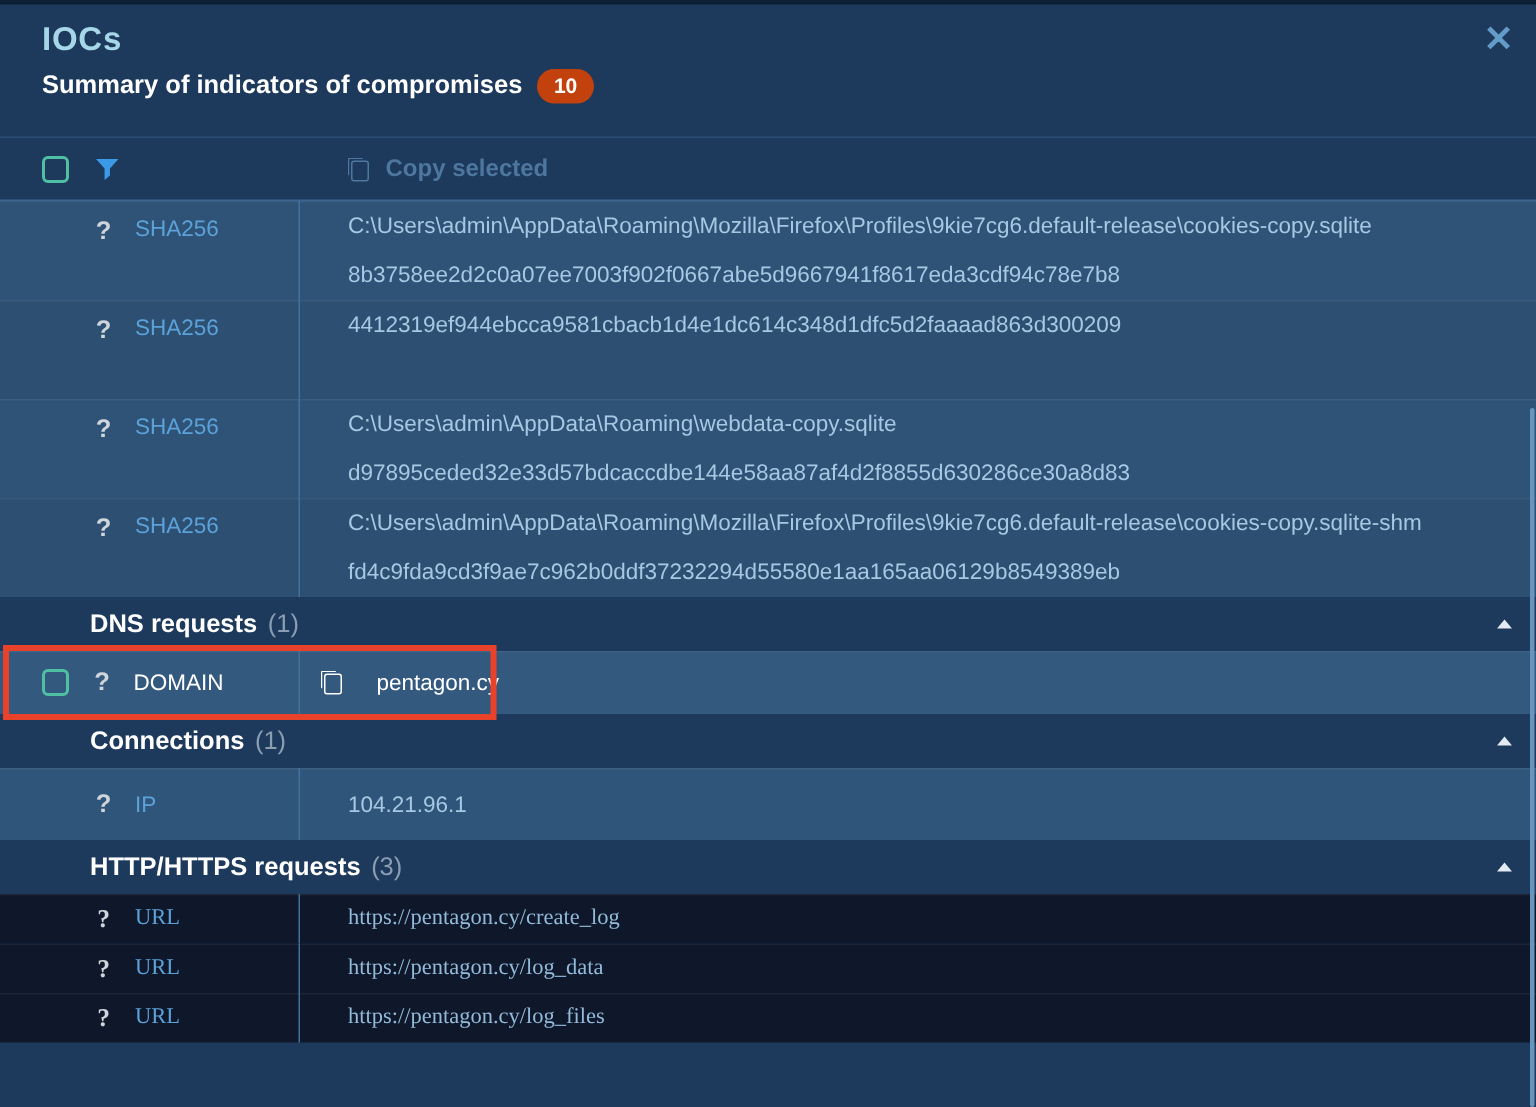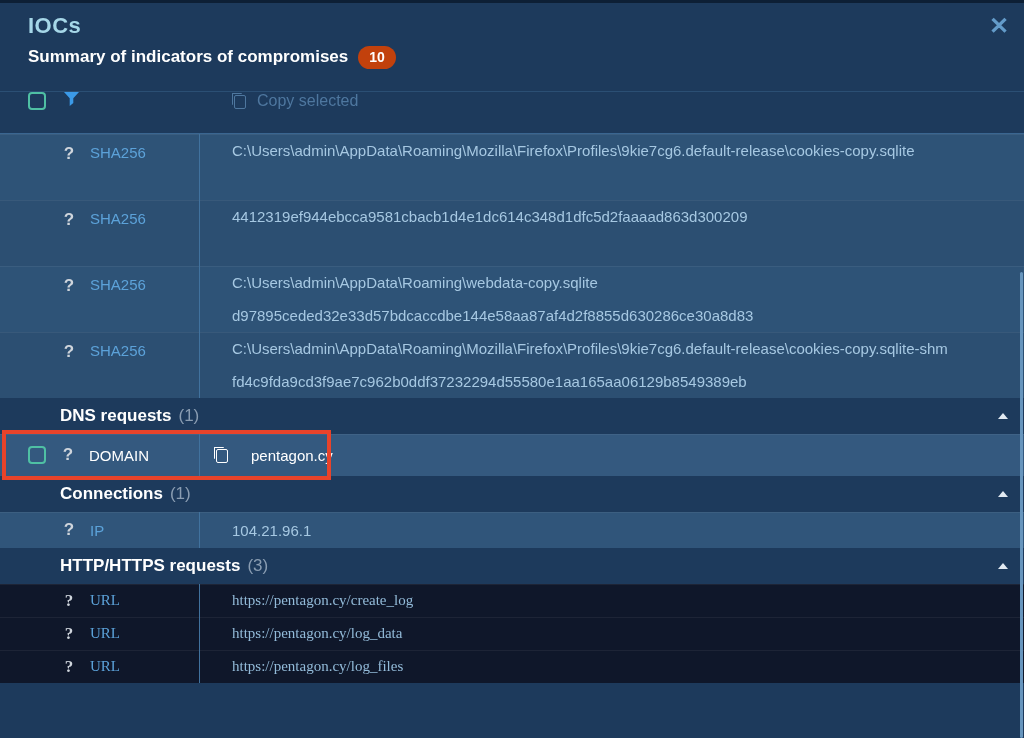--- a/index.html
+++ b/index.html
@@ -14,21 +14,21 @@
 
   
   .hdr { padding:10px 28px 12px 28px; border-bottom:1px solid #2b4f74; position:relative; height:89px; }
   .hdr-title { font-size:22px; font-weight:bold; color:#a6d7e8; letter-spacing:.5px; }
   .hdr-sub { margin-top:7px; font-size:17px; font-weight:bold; color:#ffffff; display:flex; align-items:center; gap:10px; }
   .badge { background:#c2410c; color:#fff; font-size:14px; font-weight:bold; border-radius:13px; padding:3px 11px; line-height:1.2; }
   .close { position:absolute; top:8px; right:10px; width:30px; height:30px; display:flex; align-items:center; justify-content:center; color:#639bc9; font-size:24px; font-weight:bold; cursor:pointer; }
   .close::before { content:"\2715"; }
 
   
-  .toolbar { height:42px; display:flex; align-items:flex-start; padding-left:28px; border-bottom:1px solid #3a6691; }
+  .toolbar { height:42px; display:flex; align-items:center; padding-left:28px; border-bottom:1px solid #3a6691;font-weight:bold; }
   .cb { width:18px; height:18px; border:2px solid #4fc0a4; border-radius:4px; flex:none; }
   .filter-ico { margin-left:18px; display:flex; }
   .copy-group { margin-left:153px; display:flex; align-items:center; gap:11px; color:#4e779f; font-size:16px; }
 
   
   .copy-ico { width:14px; height:16px; position:relative; display:inline-block; flex:none; }
   .copy-ico::before { content:""; position:absolute; left:0; top:0; width:9px; height:11px; border-left:1.7px solid currentColor; border-top:1.7px solid currentColor; border-radius:1px; }
   .copy-ico::after  { content:""; position:absolute; right:0; bottom:0; width:10px; height:12px; border:1.7px solid currentColor; border-radius:2px; }
 
   
@@ -52,21 +52,21 @@
   .sec .t { font-size:17px; font-weight:bold; color:#fff; }
   .sec .n { font-size:17px; color:#8a9db2; margin-left:7px; }
   .caret-up { position:absolute; right:16px; top:50%; margin-top:-3px; width:0; height:0; border-left:5px solid transparent; border-right:5px solid transparent; border-bottom:6px solid #e2eaf2; cursor:pointer; }
 
   
   .r-domain { height:42px; background:#34597f; }
   .r-domain .type { color:#fff; }
   .r-domain .c2 { color:#fff; padding-left:14px; gap:23px; }
   .r-domain .cb { margin-right:16px; }
   .r-domain .copy-ico { color:#fff; }
-  .r-ip { height:36px; background:#30557a; }
+  .r-ip { height:48px; background:#30557a; }
   .r-url { height:33px; background:#0f172a;font-family:Liberation Serif, serif; }
   .r-url .c2 { color:#93bbd9; }
 
   
   .ann { position:absolute; left:2px; top:-4px; bottom:-4px; width:329px; border:4px solid #e8432a; z-index:6; pointer-events:none; }
 
   
   .scroll-thumb { position:absolute; right:1px; top:272px; bottom:0; width:3px; background:#6795bd; border-radius:2px; z-index:4; }
 </style>
 </head>
@@ -97,20 +97,21 @@
 </div>
 
 <div class="row r-file r1">
   <div class="c1">
     <span class="spacer"></span>
     <span class="q-ico"></span>
     <span class="type">SHA256</span>
   </div>
   <div class="c2">
     <div class="ln">C:\Users\admin\AppData\Roaming\Mozilla\Firefox\Profiles\9kie7cg6.default-release\cookies-copy.sqlite</div>
+    <div class="ln">8b3758ee2d2c0a07ee7003f902f0667abe5d9667941f8617eda3cdf94c78e7b8</div>
   </div>
 </div>
 
 <div class="row r-file r2">
   <div class="c1">
     <span class="spacer"></span>
     <span class="q-ico"></span>
     <span class="type">SHA256</span>
   </div>
   <div class="c2">

